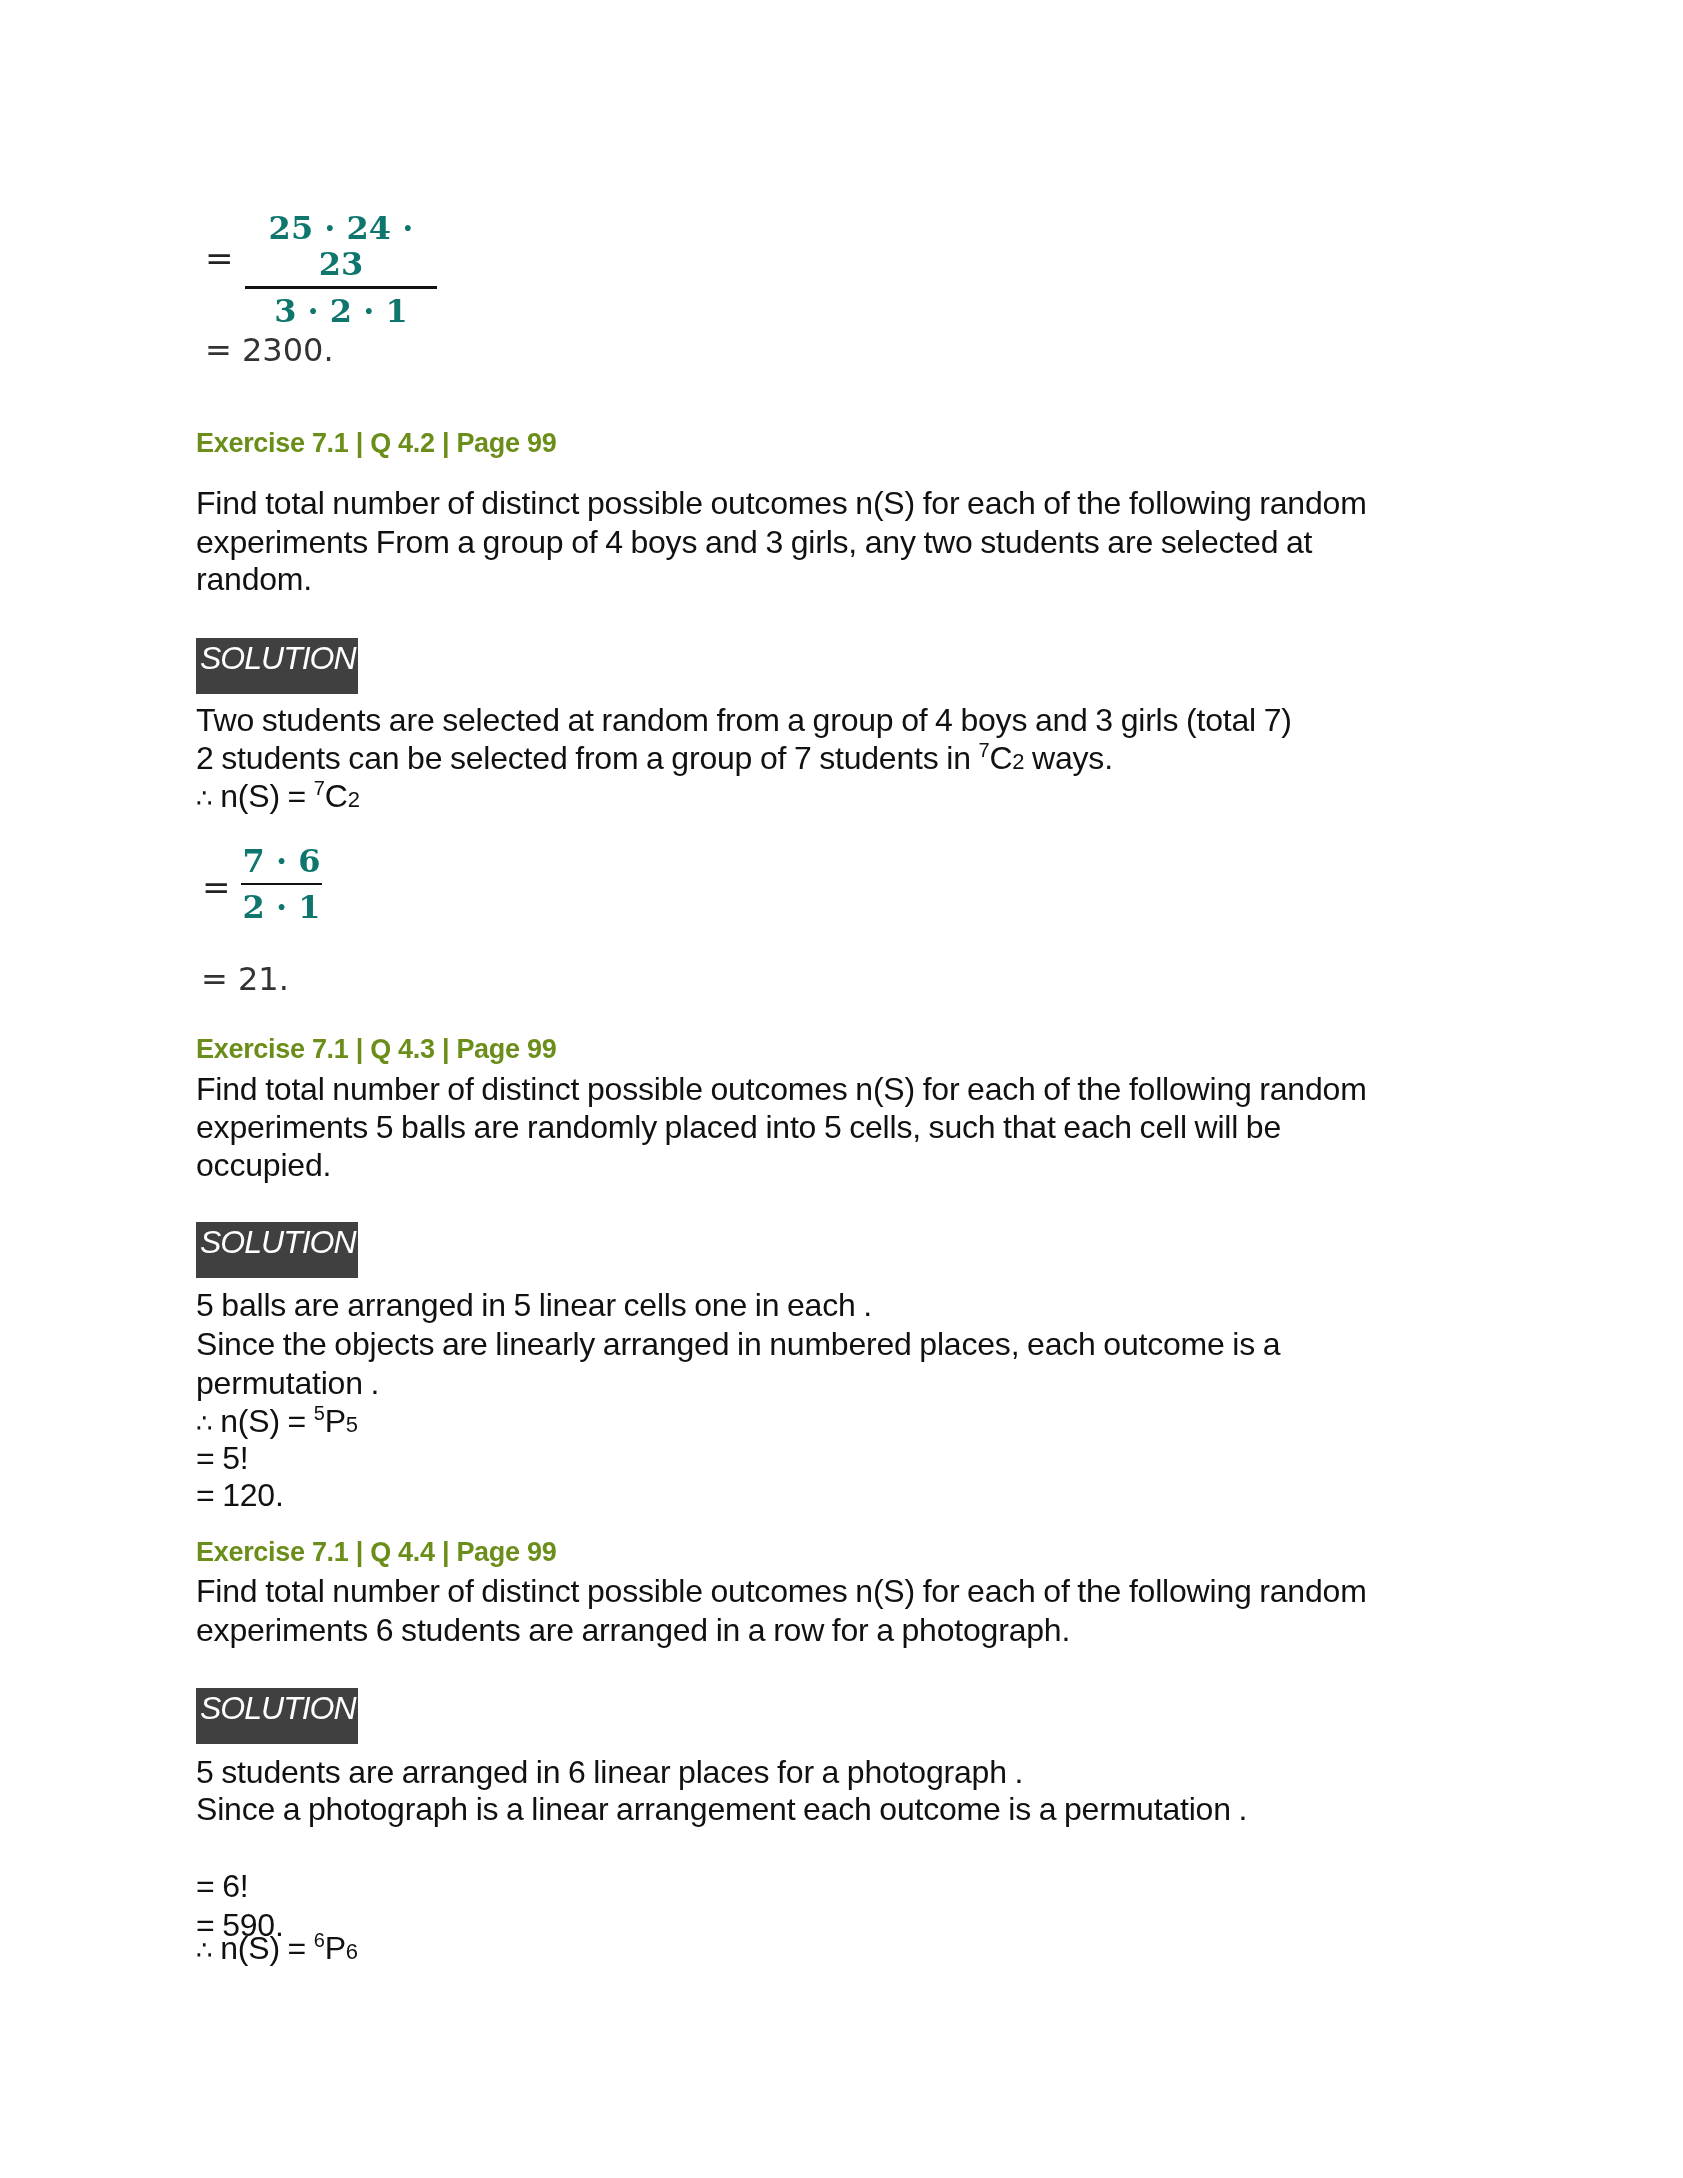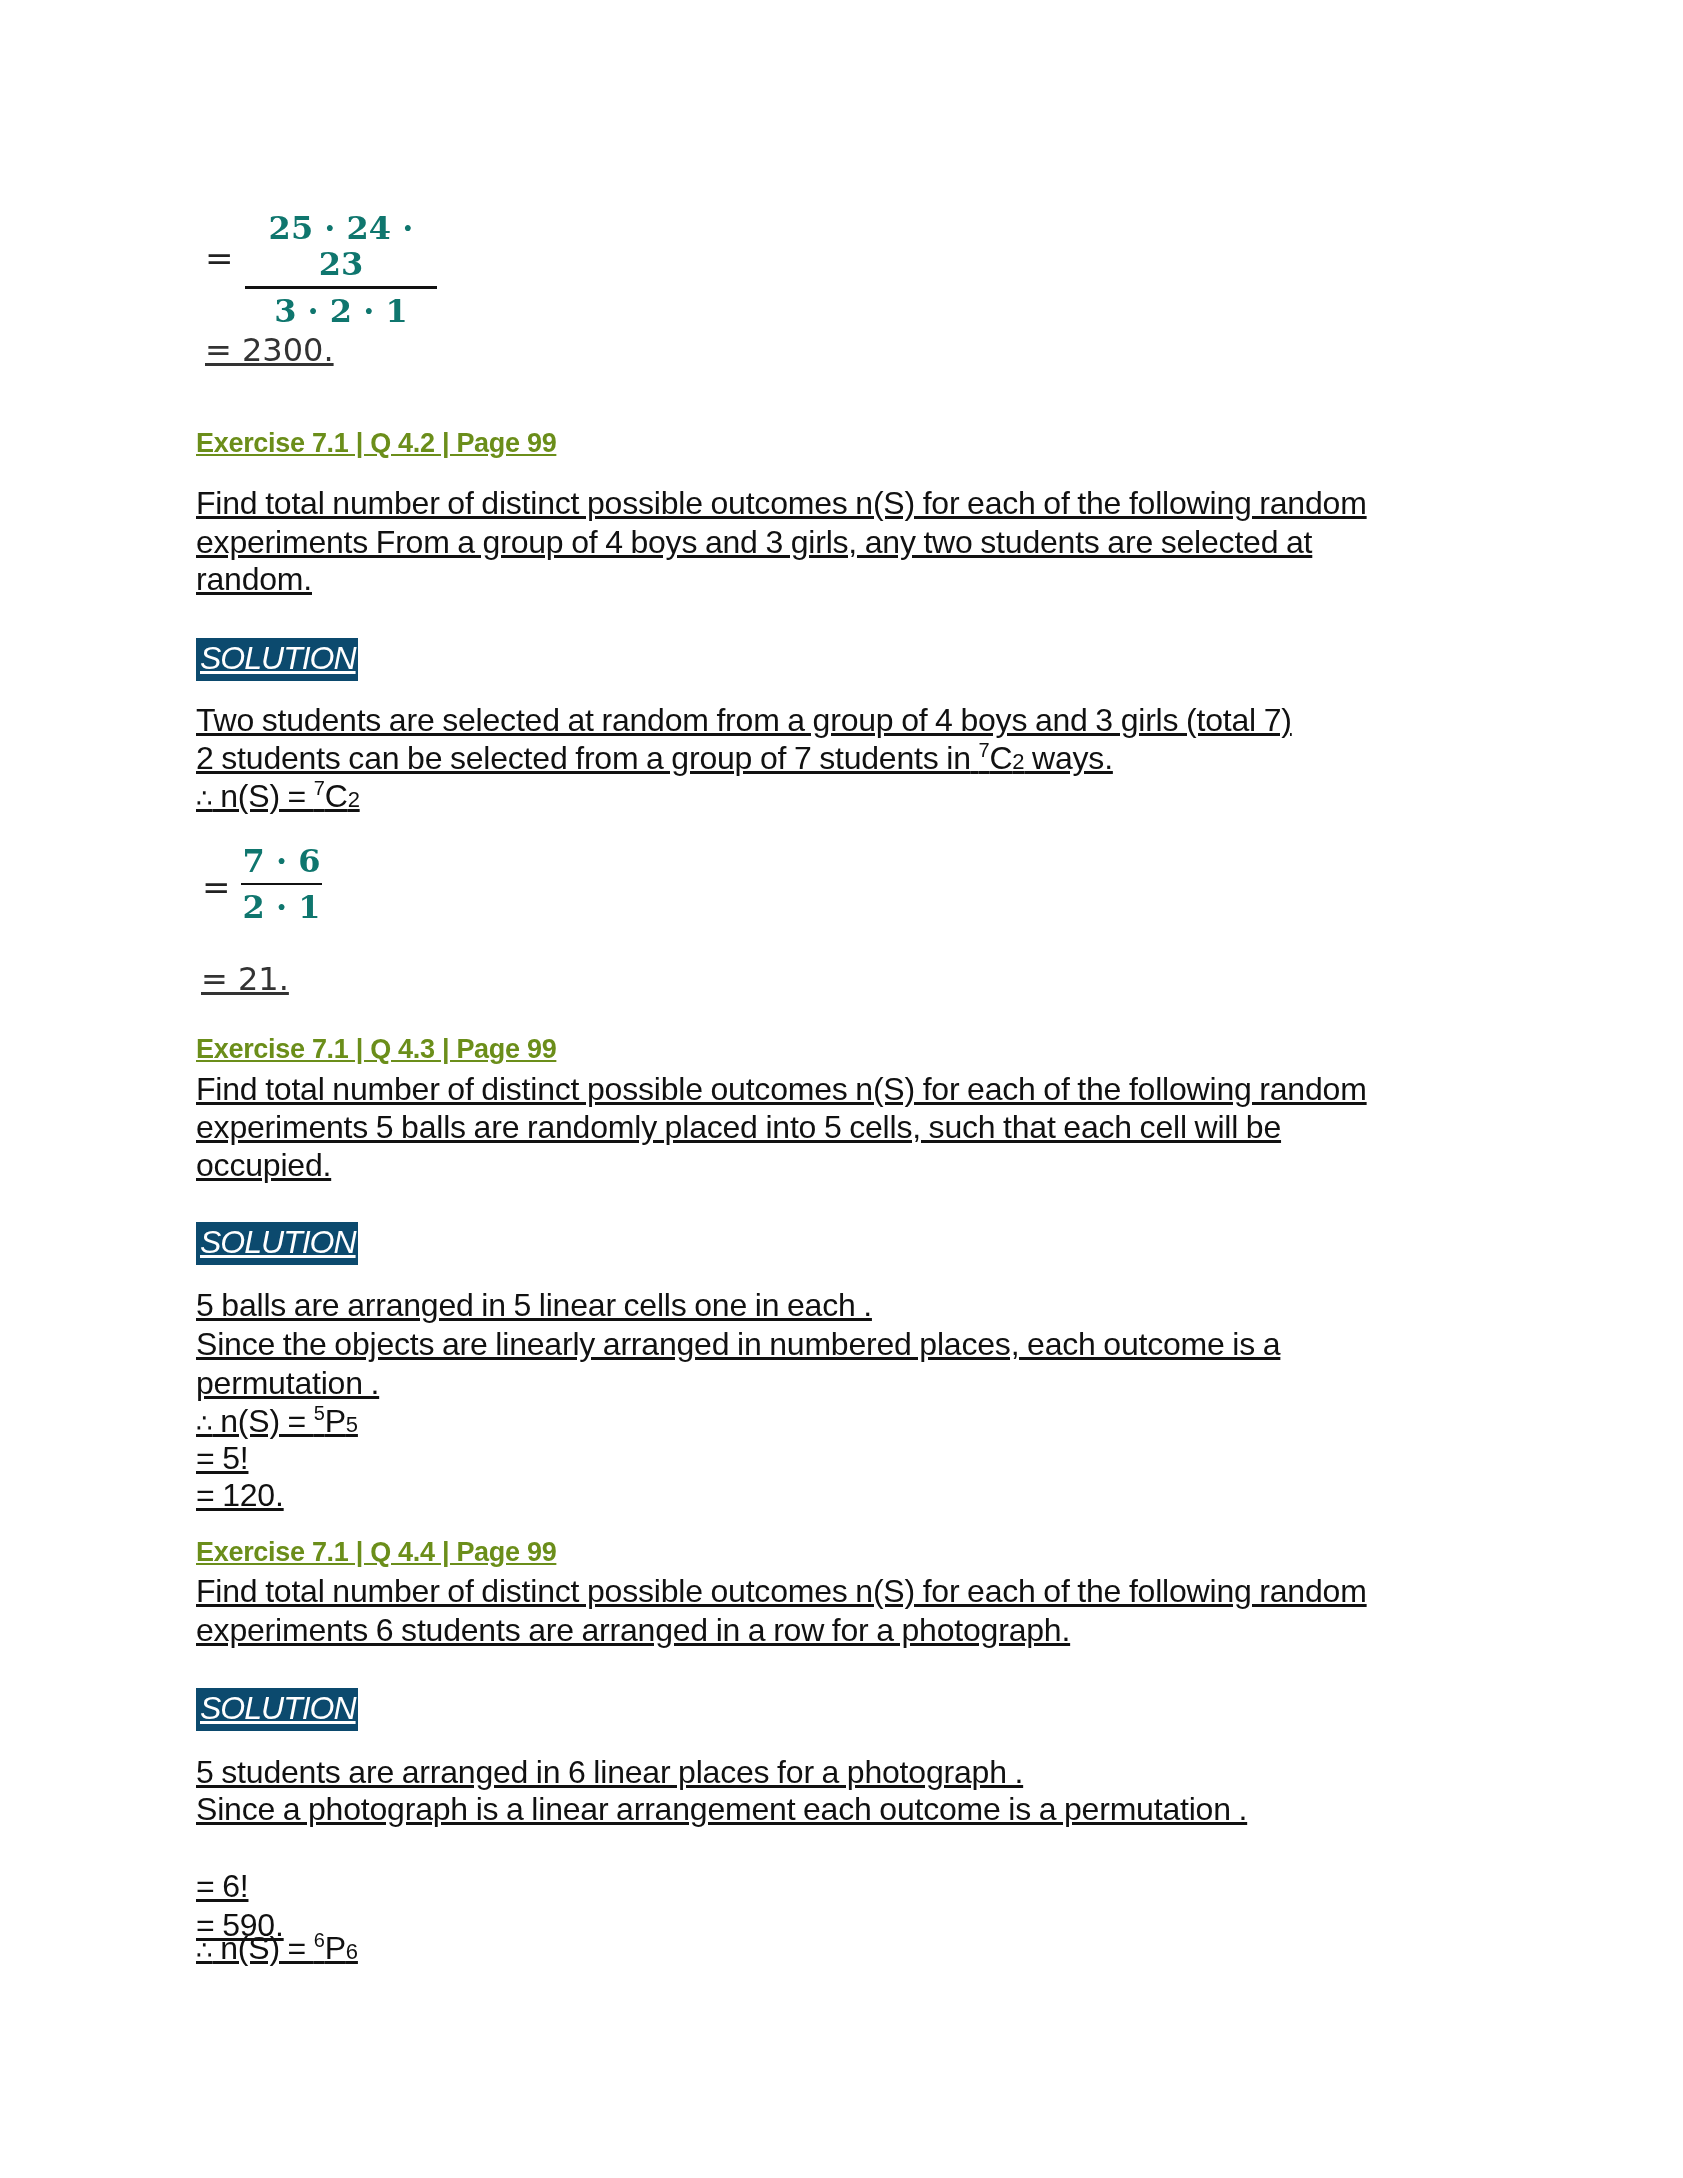--- a/index.html
+++ b/index.html
@@ -1,22 +1,22 @@
 <!DOCTYPE html>
 <html><head>
 <meta charset="utf-8">
 <style>
   html, body { margin:0; padding:0; background:#ffffff; }
   body { width:1683px; height:2178px; position:relative; overflow:hidden;
          font-family:"Liberation Sans", sans-serif; color:#111; }
-  .row { position:absolute; left:196px; white-space:nowrap;text-decoration:underline; }
+  .row { position:absolute; left:196px; white-space:nowrap; }
   .txt { font-size:32px; line-height:38px; height:38px; margin-top:-19px; letter-spacing:-0.2px; word-spacing:-1px; }
   .heading { font-size:27px; line-height:40px; margin-top:-20px; font-weight:bold; color:#6b8e1a; letter-spacing:-0.3px; }
-  .badge { background:#0c4a6e; color:#fff; font-style:italic; font-size:32px; line-height:40px;
-           height:43px; padding:0 2px 0 4px; letter-spacing:-1px; }
+  .badge { background:#404040; color:#fff; font-style:italic; font-size:32px; line-height:40px;
+           height:56px; padding:0 2px 0 4px; letter-spacing:-1px; }
   .math { font-family:"DejaVu Serif", "Liberation Serif", serif; color:#222; }
   .eq { position:absolute; font-size:34px; }
   .frac { position:absolute; text-align:center; }
   .frac .num, .frac .den { font-family:"DejaVu Serif", serif; font-weight:bold; font-size:32px; line-height:36px; color:#0f766e; }
   .frac .bar { height:3px; background:#111; margin:4px 0; }
   .result { font-family:"DejaVu Sans", sans-serif; font-size:32px; color:#333; }
   sup.s { font-size:20px; vertical-align:0; position:relative; top:-12px; }
   sub.s { font-size:22px; vertical-align:0; }
   .therefore { font-size:26px; letter-spacing:0; }
 </style>

